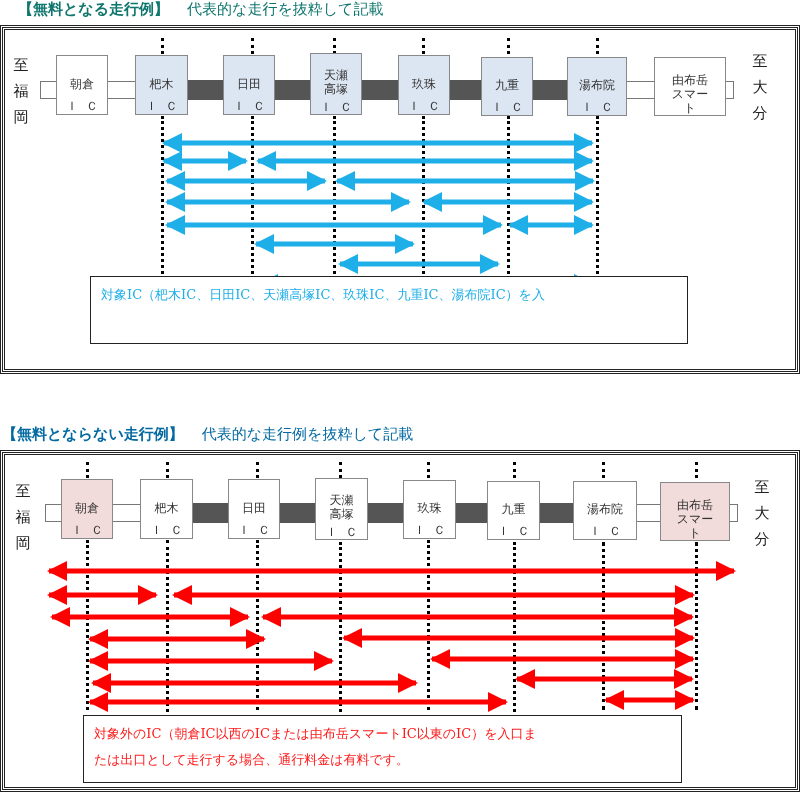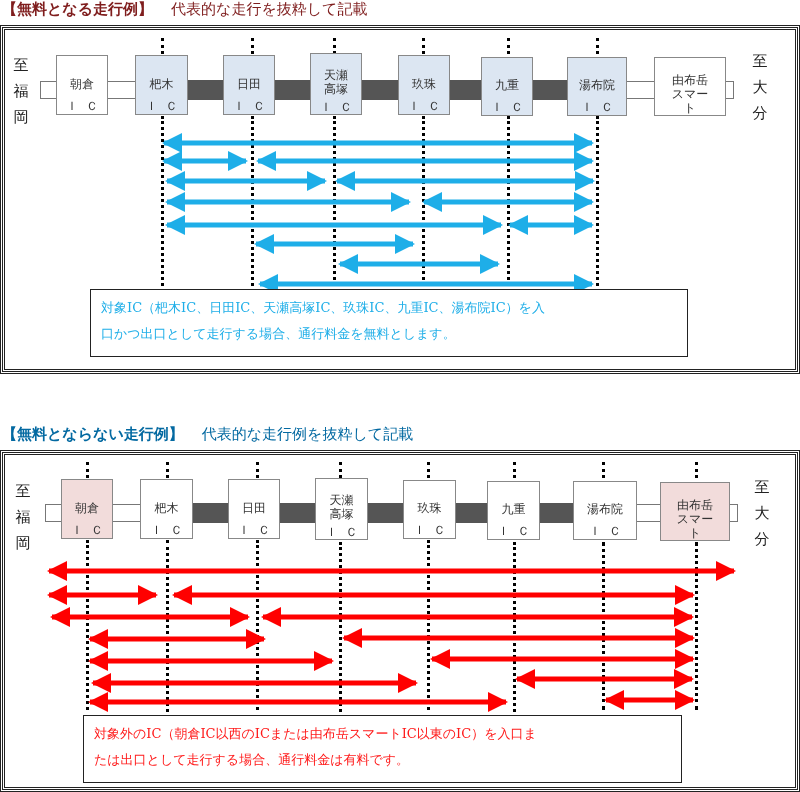--- a/index.html
+++ b/index.html
@@ -22,21 +22,21 @@
   .ic.plain { background:#fff; }
   .ic.pink { background:#f2dcdb; }
   .dots { position:absolute; width:0; border-left:3px dotted #000; }
   .note { position:absolute; border:1.5px solid #222; box-sizing:border-box; background:#fff;
           font-size:13px; line-height:26px; padding:5px 10px; }
   svg { position:absolute; left:0; top:0; overflow:visible; }
 </style>
 </head>
 <body>
 
-<div class="title" style="left:2px; top:0px; color:#7f1d1d;">
+<div class="title" style="left:18px; top:0px; color:#0f766e;">
   <span class="main">【無料となる走行例】</span><span class="sub">代表的な走行を抜粋して記載</span>
 </div>
 
 <div class="frame" style="left:0; top:25px; width:800px; height:349px;"></div>
 
 <div class="dir" style="left:12px; top:52px;">
   <div>至</div>
   <div>福</div>
   <div>岡</div>
 </div>
@@ -119,23 +119,22 @@
     <line x1="167" y1="202" x2="409" y2="202" marker-start="url(#bh)" marker-end="url(#bh)"></line>
     <line x1="424" y1="202" x2="592" y2="202" marker-start="url(#bh)" marker-end="url(#bh)"></line>
     <line x1="167" y1="225" x2="501" y2="225" marker-start="url(#bh)" marker-end="url(#bh)"></line>
     <line x1="510" y1="225" x2="592" y2="225" marker-start="url(#bh)" marker-end="url(#bh)"></line>
     <line x1="256" y1="244" x2="413" y2="244" marker-start="url(#bh)" marker-end="url(#bh)"></line>
     <line x1="340" y1="264" x2="498" y2="264" marker-start="url(#bh)" marker-end="url(#bh)"></line>
     <line x1="260" y1="284" x2="592" y2="284" marker-start="url(#bh)" marker-end="url(#bh)"></line>
   </g>
 </svg>
 
-<div class="note" style="left:90px; top:289px; width:598px; height:68px; color:#1eaee8;">
+<div class="note" style="left:90px; top:276px; width:598px; height:68px; color:#1eaee8;">
   <div>対象IC（杷木IC、日田IC、天瀬高塚IC、玖珠IC、九重IC、湯布院IC）を入</div>
-  <div>口かつ出口として走行する場合、通行料金を無料とします。</div>
 </div>
 
 <div class="title" style="left:2px; top:425px; color:#0369a1;">
   <span class="main">【無料とならない走行例】</span><span class="sub">代表的な走行例を抜粋して記載</span>
 </div>
 
 <div class="frame" style="left:0; top:450px; width:800px; height:342px;"></div>
 
 <div class="dir" style="left:14px; top:478px;">
   <div>至</div>

